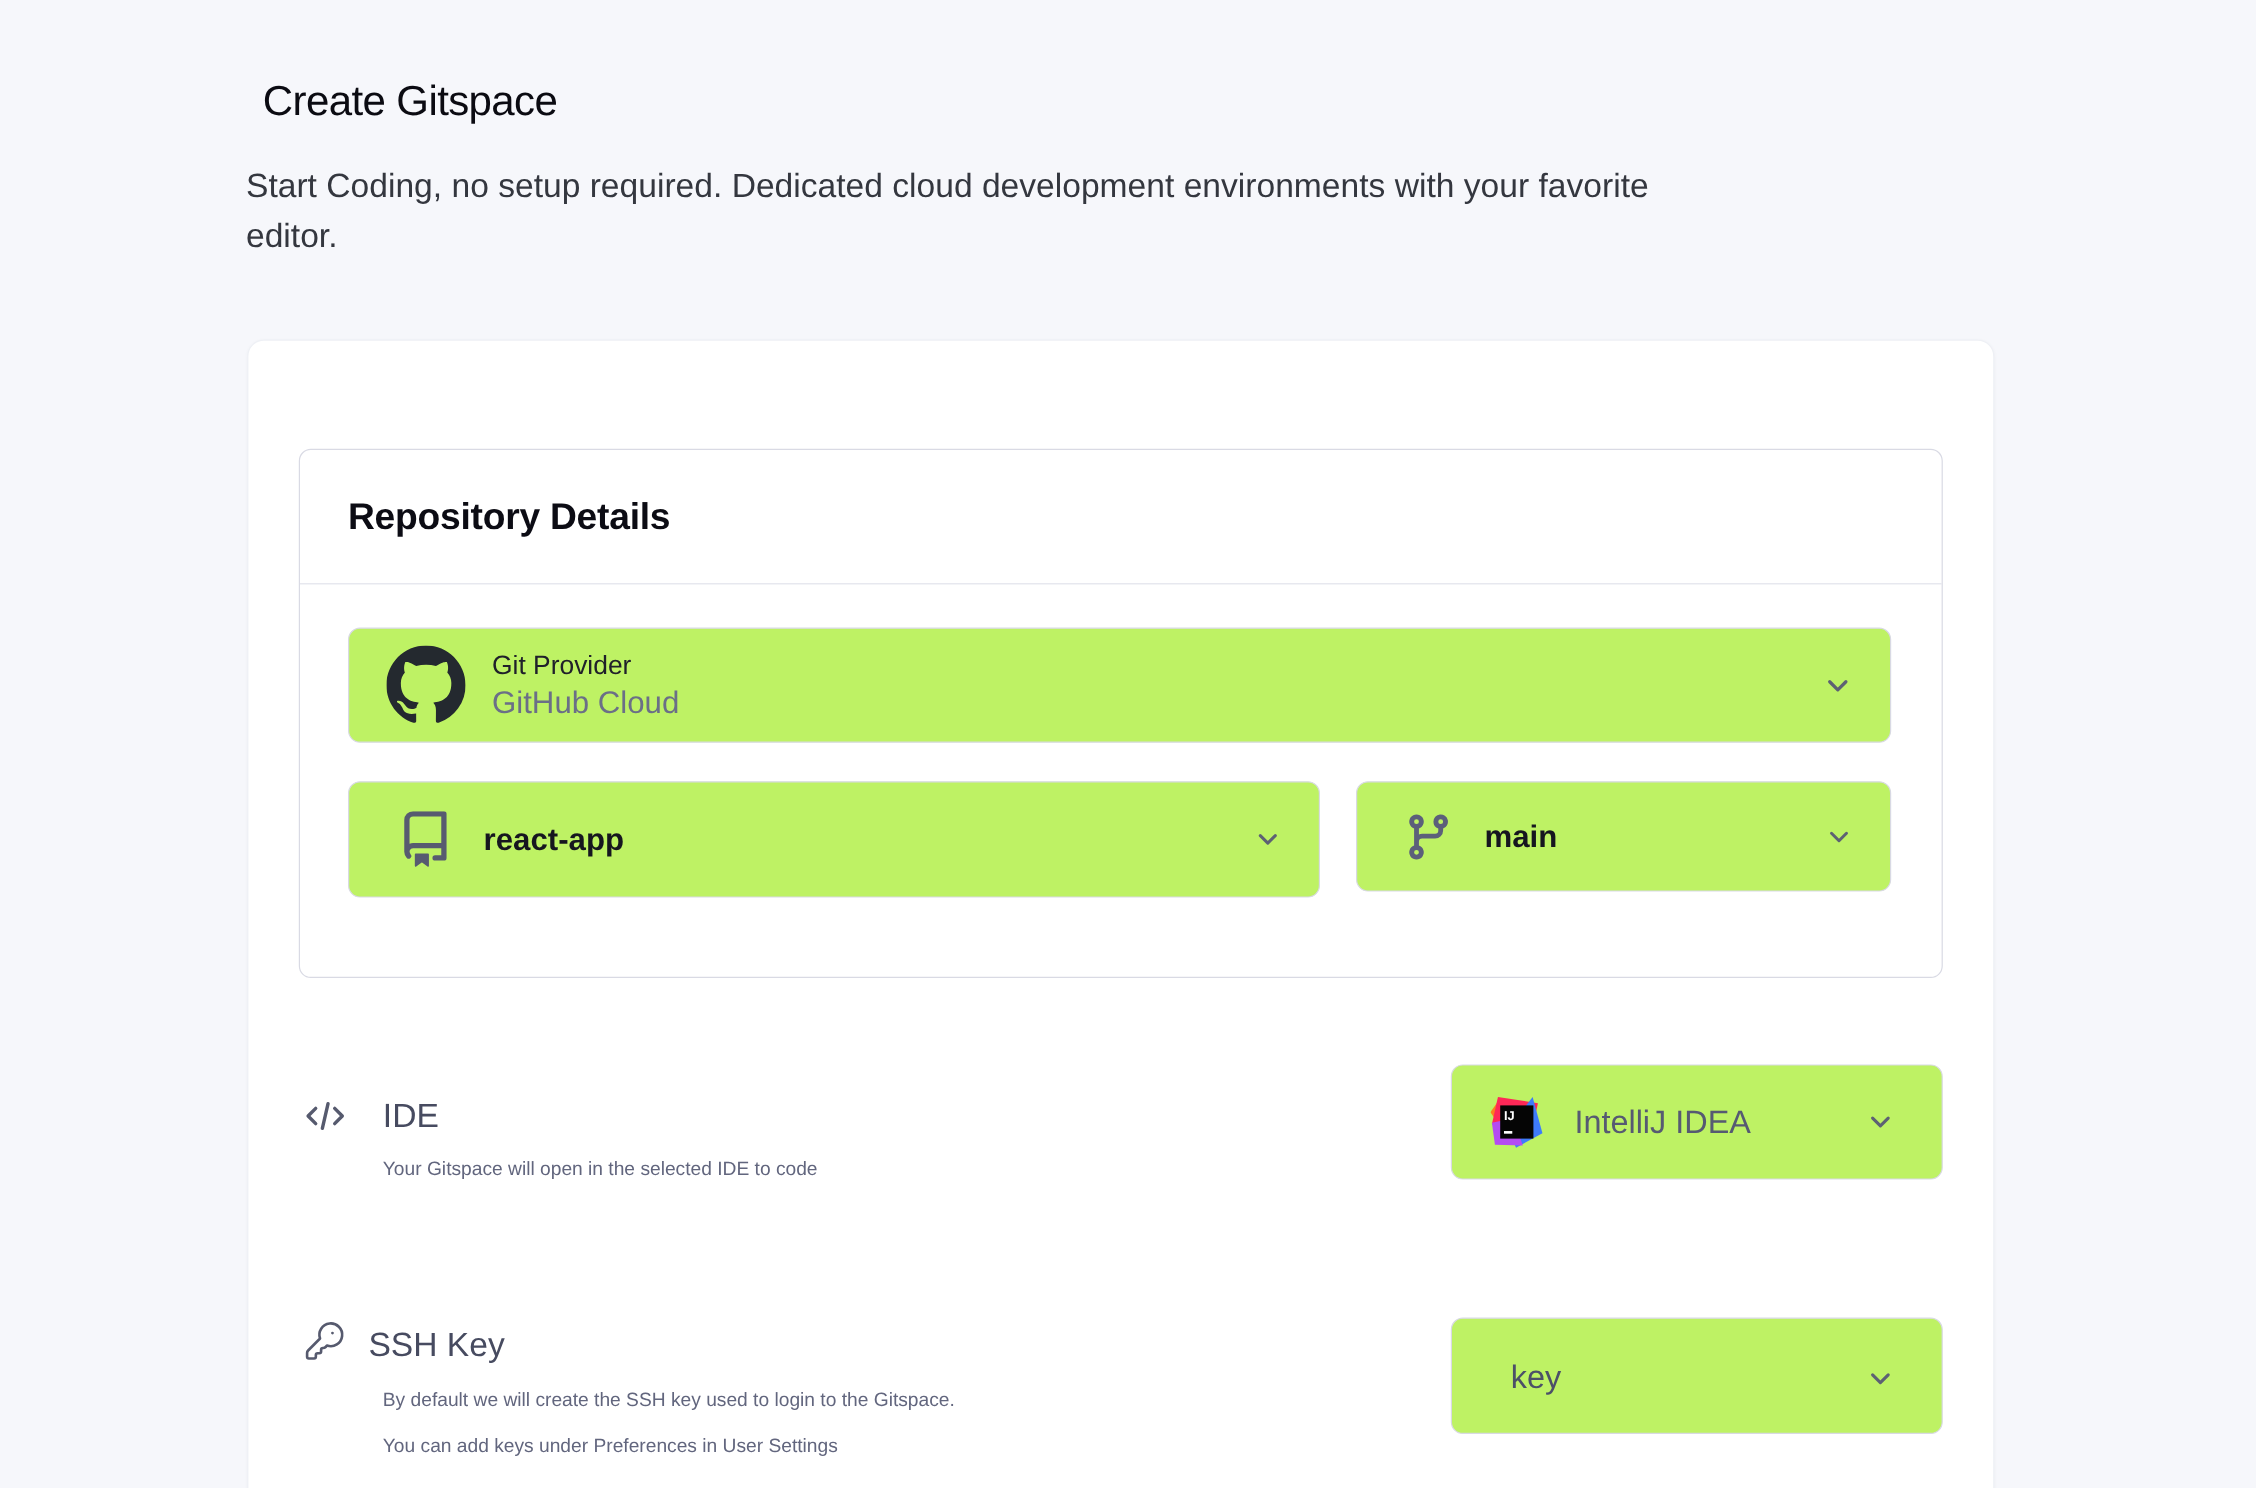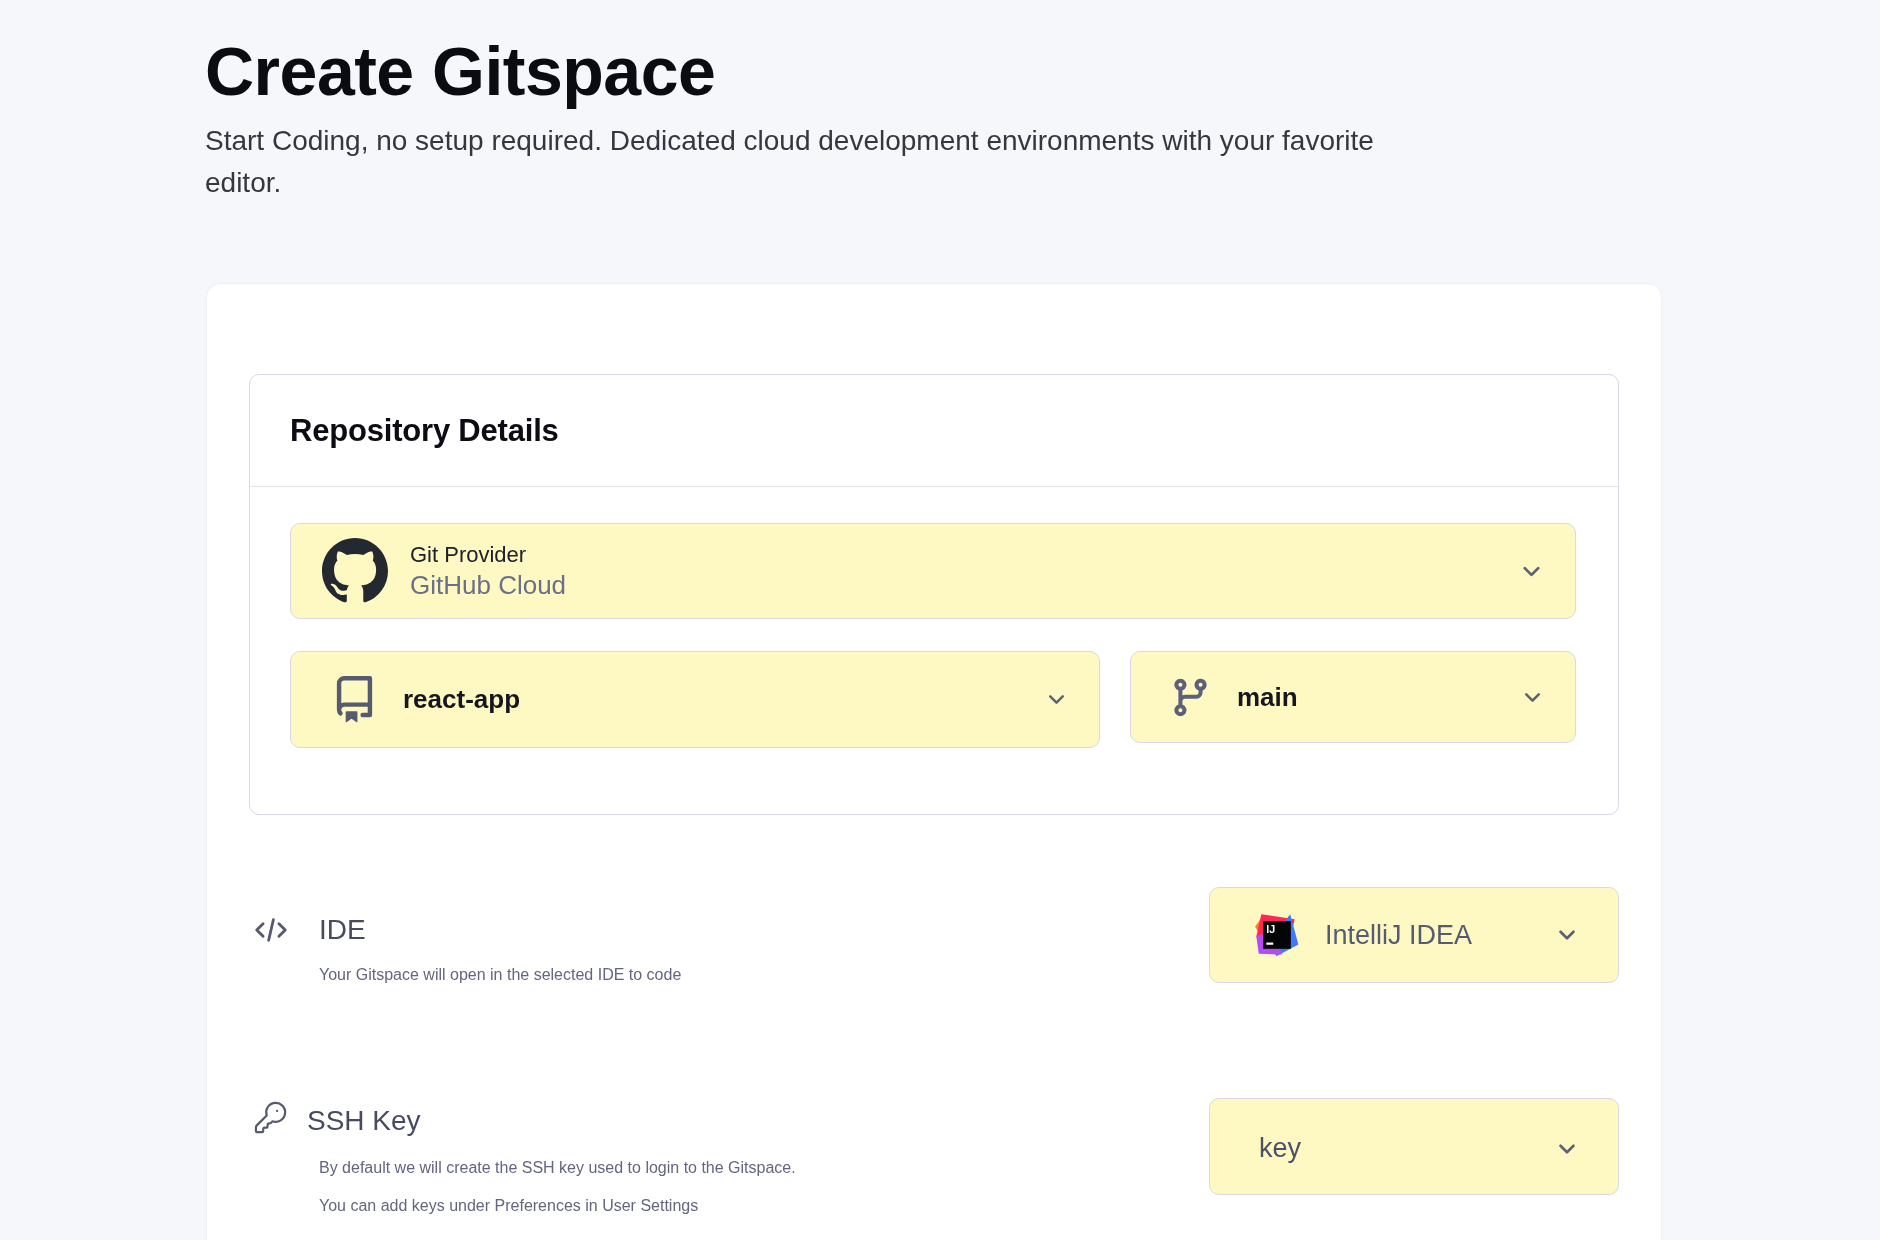--- a/index.html
+++ b/index.html
@@ -9,21 +9,21 @@
     background: #f6f7fb;
     font-family: "Liberation Sans", sans-serif;
     overflow: hidden;
     position: relative;
   }
   .page { position: absolute; inset: 0; }
 
   
   .page-header { position: absolute; left: 205px; top: 40px; width: 1460px; }
   .page-title {
-    margin: 0; font-size: 68px; line-height: 62px; font-weight: 700;
+    margin: 14px; font-size: 35px; line-height: 62px; font-weight: 400;
     color: #0b0b12; letter-spacing: -0.5px;
   }
   .page-subtitle {
     margin: 18px 0 0 0; font-size: 28px; line-height: 42px;
     color: #34373f; font-weight: 400;
   }
   .page-subtitle div { white-space: nowrap; }
 
   
   .outer-card {
@@ -40,21 +40,21 @@
   }
   .inner-card-header {
     height: 112px; display: flex; align-items: center;
     padding-left: 40px; border-bottom: 1px solid #e2e3eb;
   }
   .inner-card-heading { margin: 0; font-size: 31px; font-weight: 700; color: #0c0c14; letter-spacing: -0.2px; }
   .inner-card-body { padding: 36px 42px 66px 40px; }
 
   .select {
     display: flex; align-items: center;
-    background: #fef9c3; border: 1px solid #d8d9e3; border-radius: 10px;
+    background: #bef264; border: 1px solid #d8d9e3; border-radius: 10px;
     cursor: pointer;
   }
   .chevron { margin-left: auto; display: flex; align-items: center; }
 
   .provider-select { height: 96px; width: 1286px; padding: 0 30px 0 31px; }
   .provider-text { margin-left: 22px; }
   .provider-label { font-size: 22px; line-height: 27px; color: #20202a; font-weight: 500; }
   .provider-value { font-size: 26px; line-height: 31px; color: #6b6f87; font-weight: 400; margin-top: 2px; }
 
   .select-row { display: flex; margin-top: 32px; gap: 30px; }
@@ -64,21 +64,21 @@
 
   
   .feature-icon { position: absolute; display: flex; color: #565a6e; }
   .feature-label { position: absolute; font-size: 28px; line-height: 34px; color: #474b60; font-weight: 500; }
   .feature-desc { position: absolute; font-size: 16px; line-height: 38px; color: #62667e; font-weight: 400; }
   .feature-desc div { white-space: nowrap; }
 
   .ide-icon   { left: 45px;  top: 633px; }
   .ide-label  { left: 112px; top: 629px; }
   .ide-desc   { left: 112px; top: 672px; }
-  .ide-select { position: absolute; left: 1002px; top: 603px; width: 410px; height: 96px; padding: 0 38px 0 45px; }
+  .ide-select { position: absolute; left: 1002px; top: 603px; width: 410px; height: 96px; padding: 0 38px 0 32px; }
   .ide-select .select-value { font-weight: 500; color: #565a72; font-size: 27px; margin-left: 26px; }
 
   .ssh-icon   { left: 46px;  top: 816px; }
   .ssh-label  { left: 100px; top: 820px; }
   .ssh-desc   { left: 112px; top: 865px; }
   .ssh-select { position: absolute; left: 1002px; top: 814px; width: 410px; height: 97px; padding: 4px 38px 0 49px; }
   .ssh-select .select-value { font-weight: 500; color: #4c5068; font-size: 27px; margin-left: 0; }
 
   .intellij-logo { display: flex; }
 </style>

